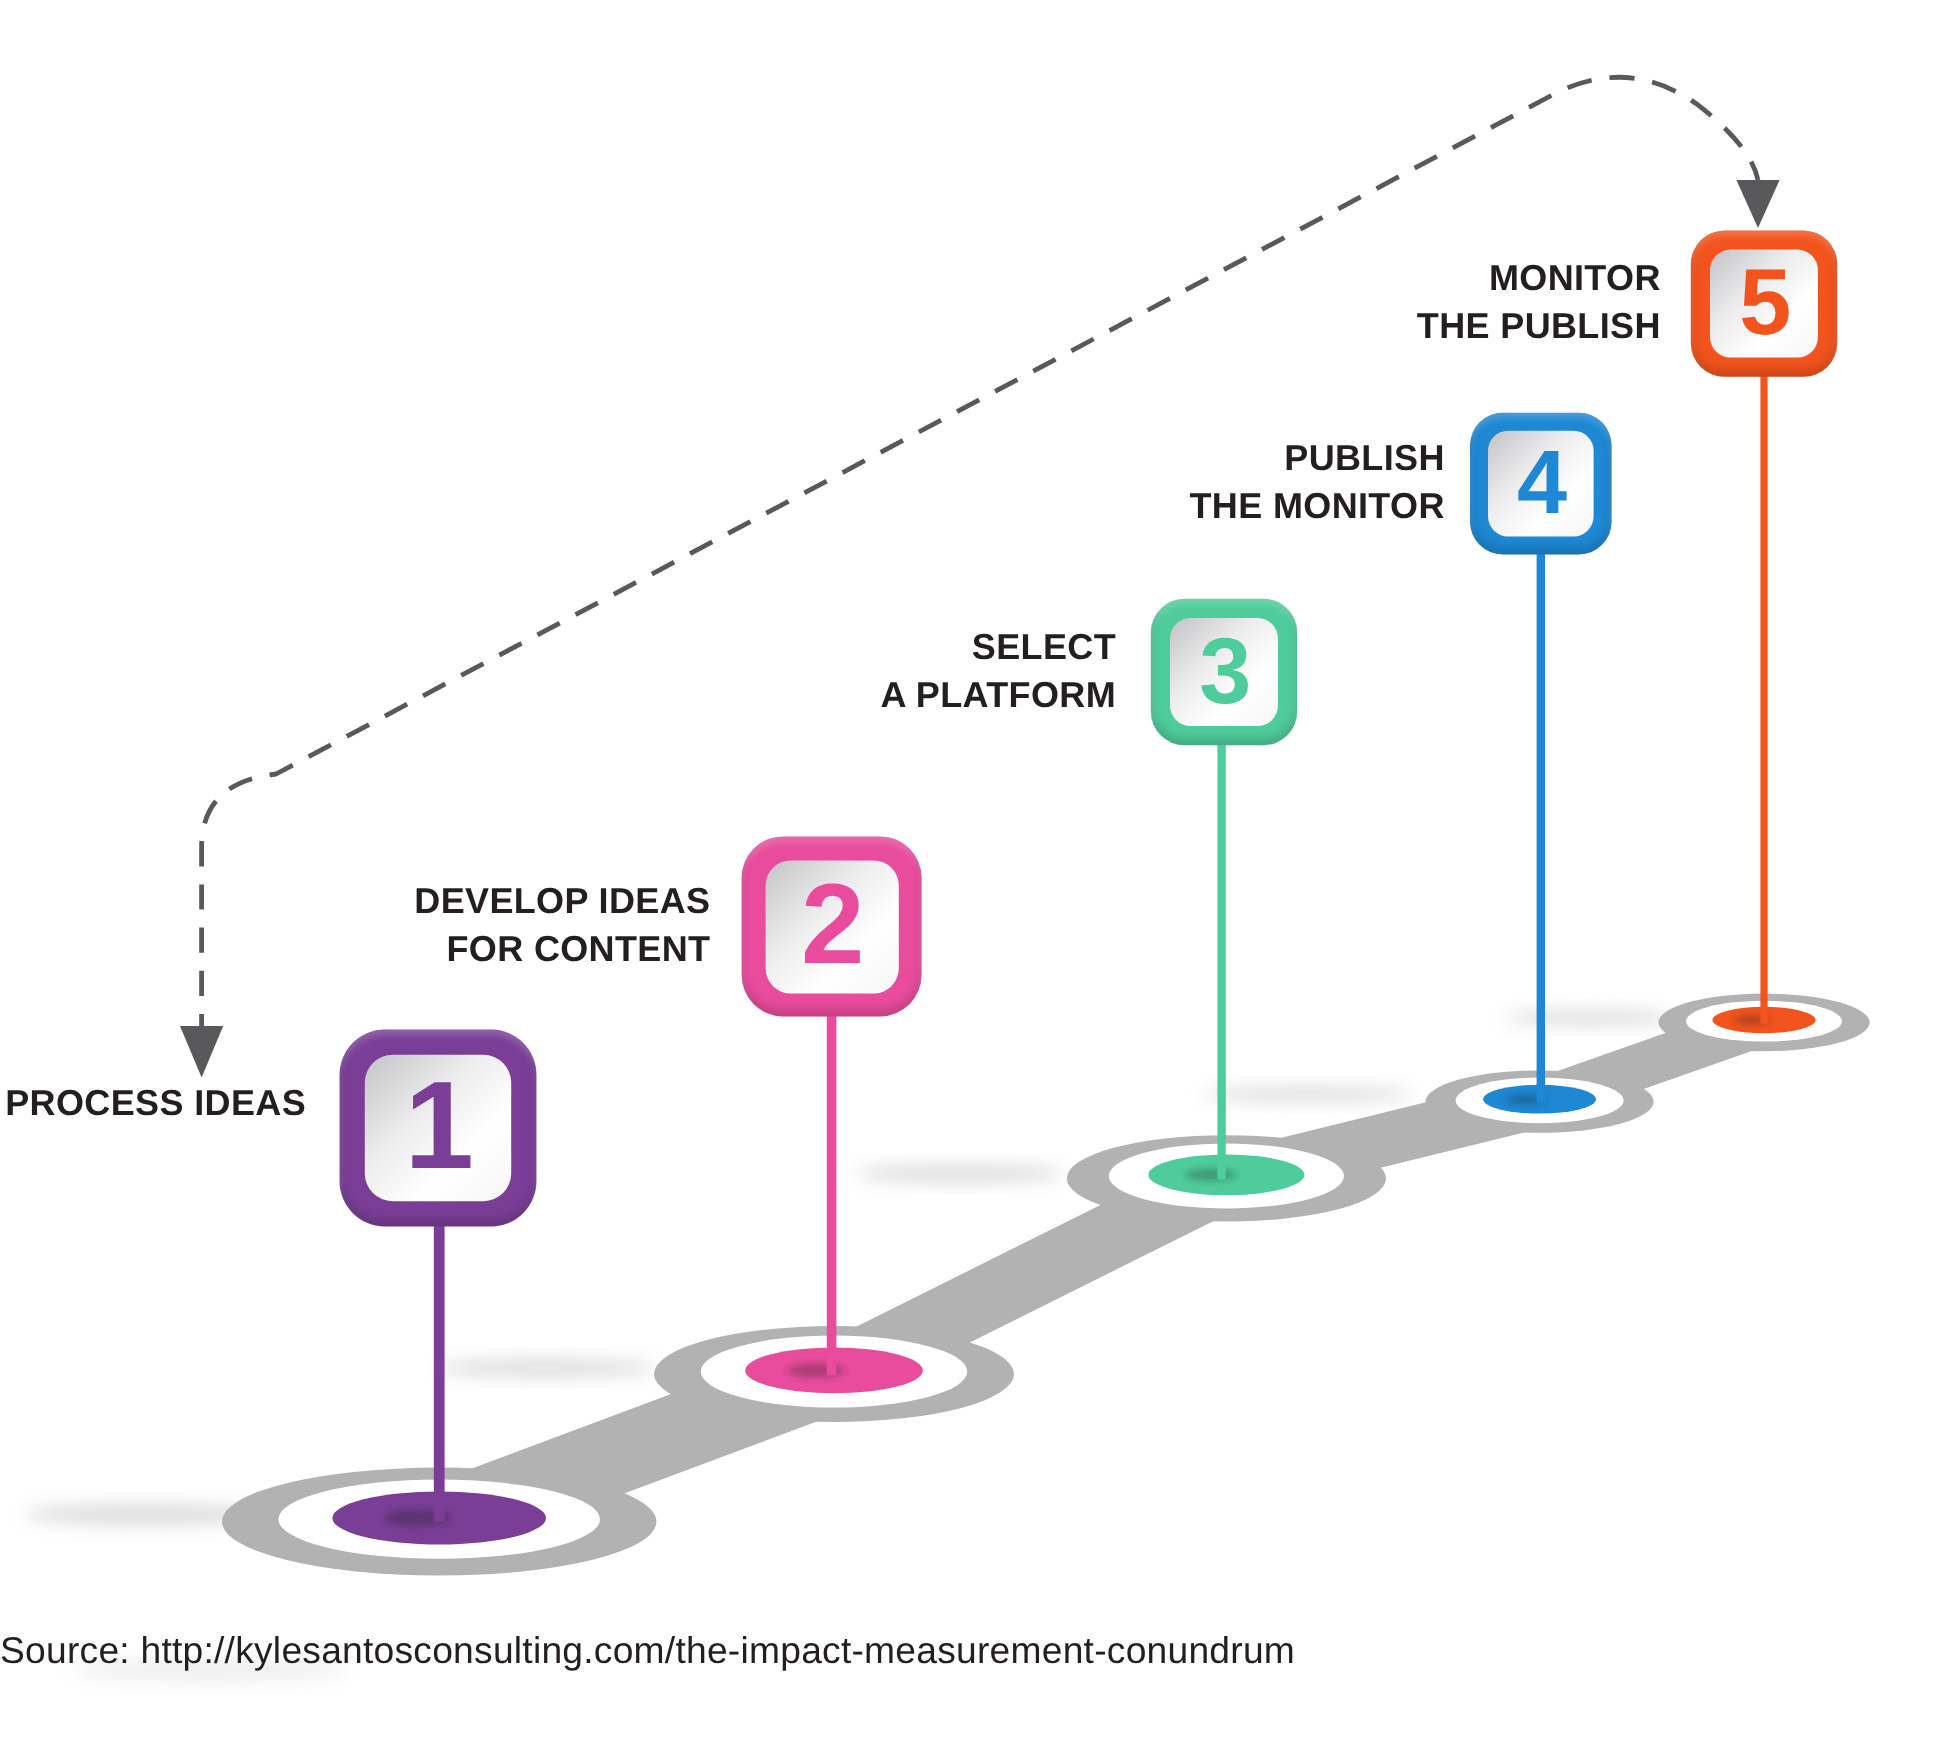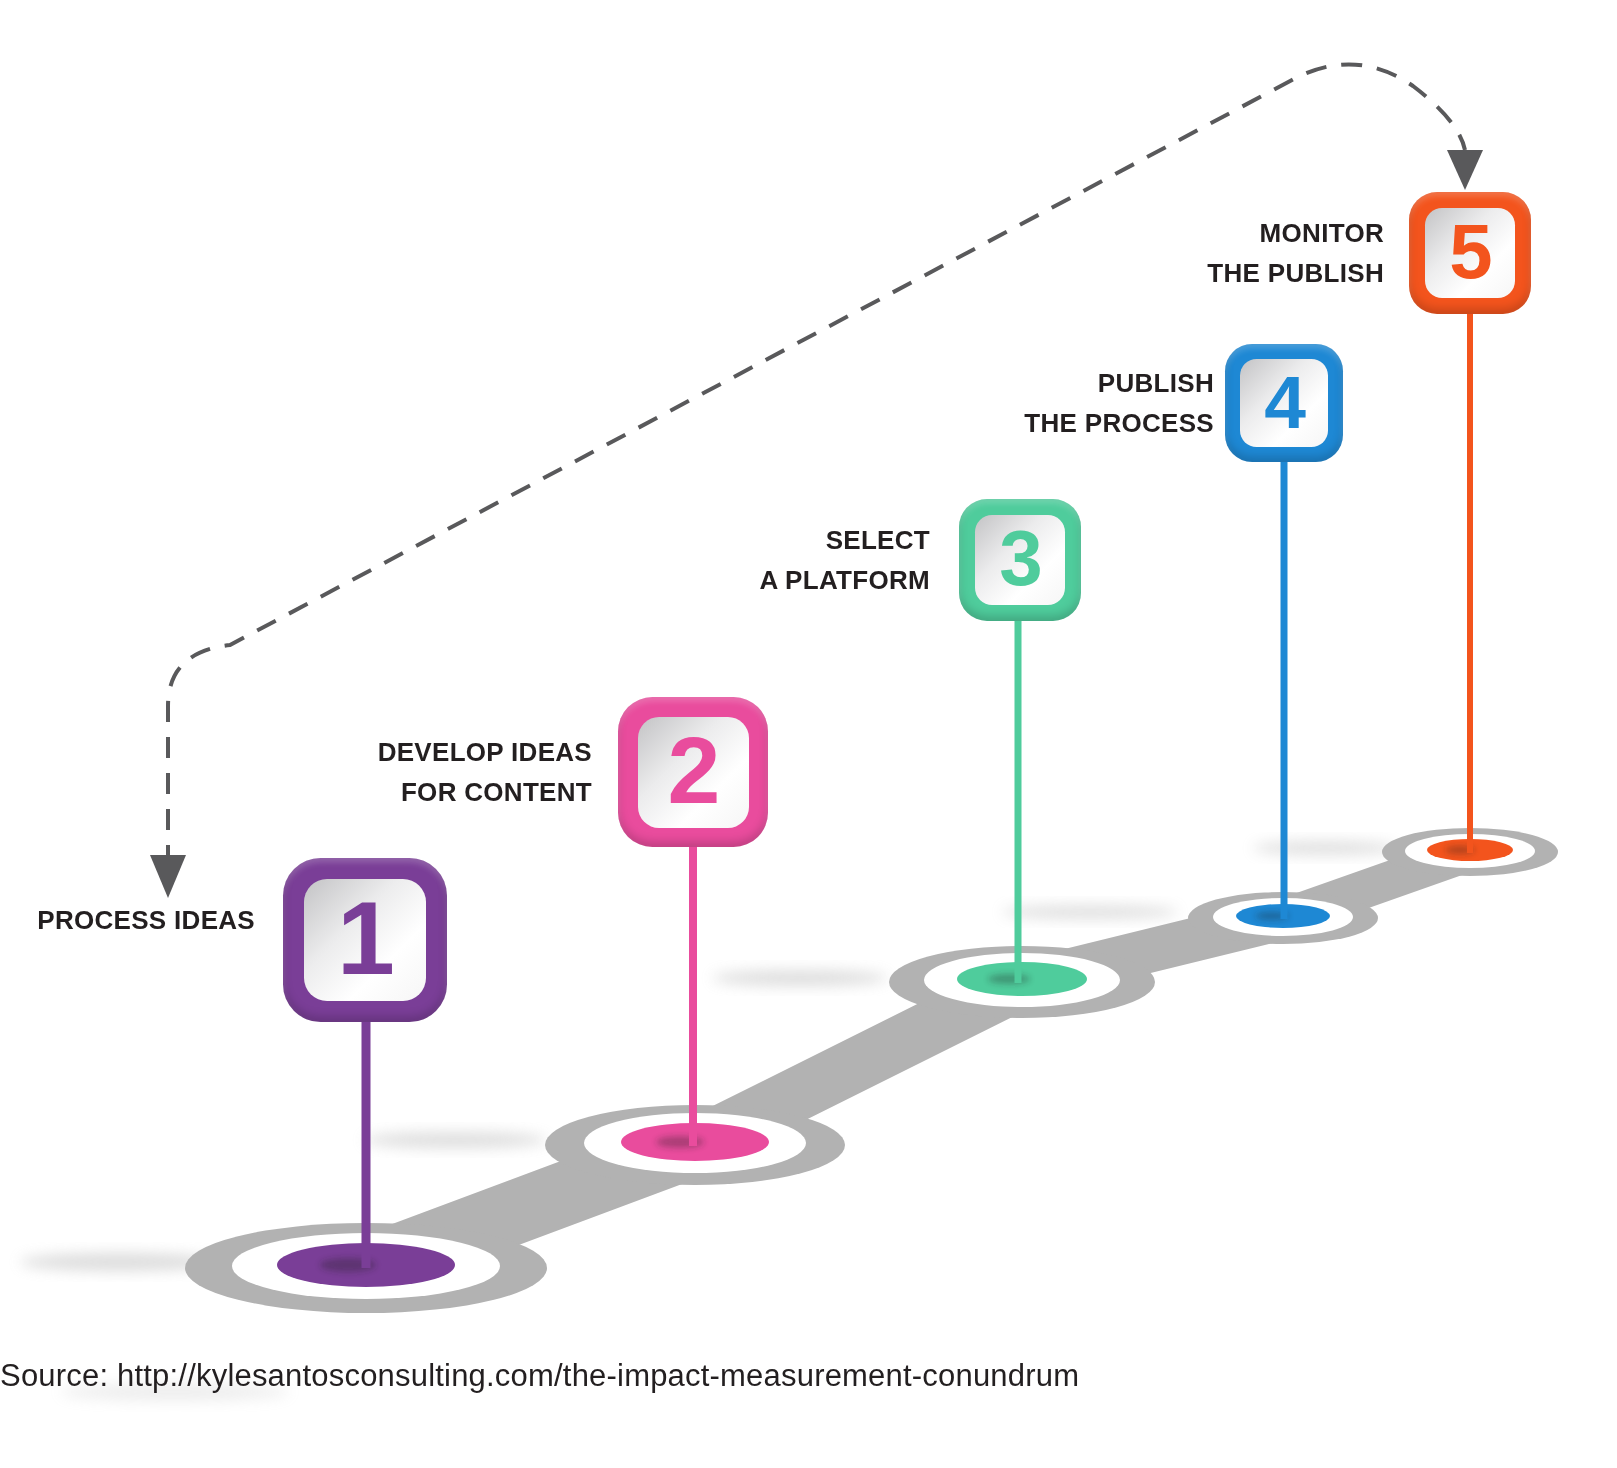--- a/index.html
+++ b/index.html
@@ -26,21 +26,21 @@
   .badge-num{
     font-weight:700;
     line-height:1;
     transform:translateY(-2%);
     letter-spacing:-2px;
   }
   .step-label{
     position:absolute;
     text-align:right;
     font-weight:700;
-    font-size:26px;
+    font-size:30px;
     line-height:40px;
     letter-spacing:0.3px;
     white-space:nowrap;
   }
   .source-line{
     position:absolute;
     left:0;right:30px;
     top:1358px;
     text-align:left;
     font-size:31px;
@@ -154,23 +154,23 @@
     <div>PROCESS IDEAS</div>
   </div>
   <div class="step-label" style="right: 1025px; top: 732px; color: rgb(35, 31, 32);">
     <div>DEVELOP IDEAS</div>
     <div>FOR CONTENT</div>
   </div>
   <div class="step-label" style="right: 687px; top: 520px; color: rgb(35, 31, 32);">
     <div>SELECT</div>
     <div>A PLATFORM</div>
   </div>
-  <div class="step-label" style="right: 403px; top: 363px; color: rgb(35, 31, 32);">
+  <div class="step-label" style="right: 413px; top: 363px; color: rgb(35, 31, 32);">
     <div>PUBLISH</div>
-    <div>THE PROCESS</div>
+    <div>THE MONITOR</div>
   </div>
   <div class="step-label" style="right: 233px; top: 213px; color: rgb(35, 31, 32);">
     <div>MONITOR</div>
     <div>THE PUBLISH</div>
   </div>
 
   <div class="source-line" style="color: rgb(35, 31, 32);">Source: http://kylesantosconsulting.com/the-impact-measurement-conundrum</div>
 
 </div>
 

